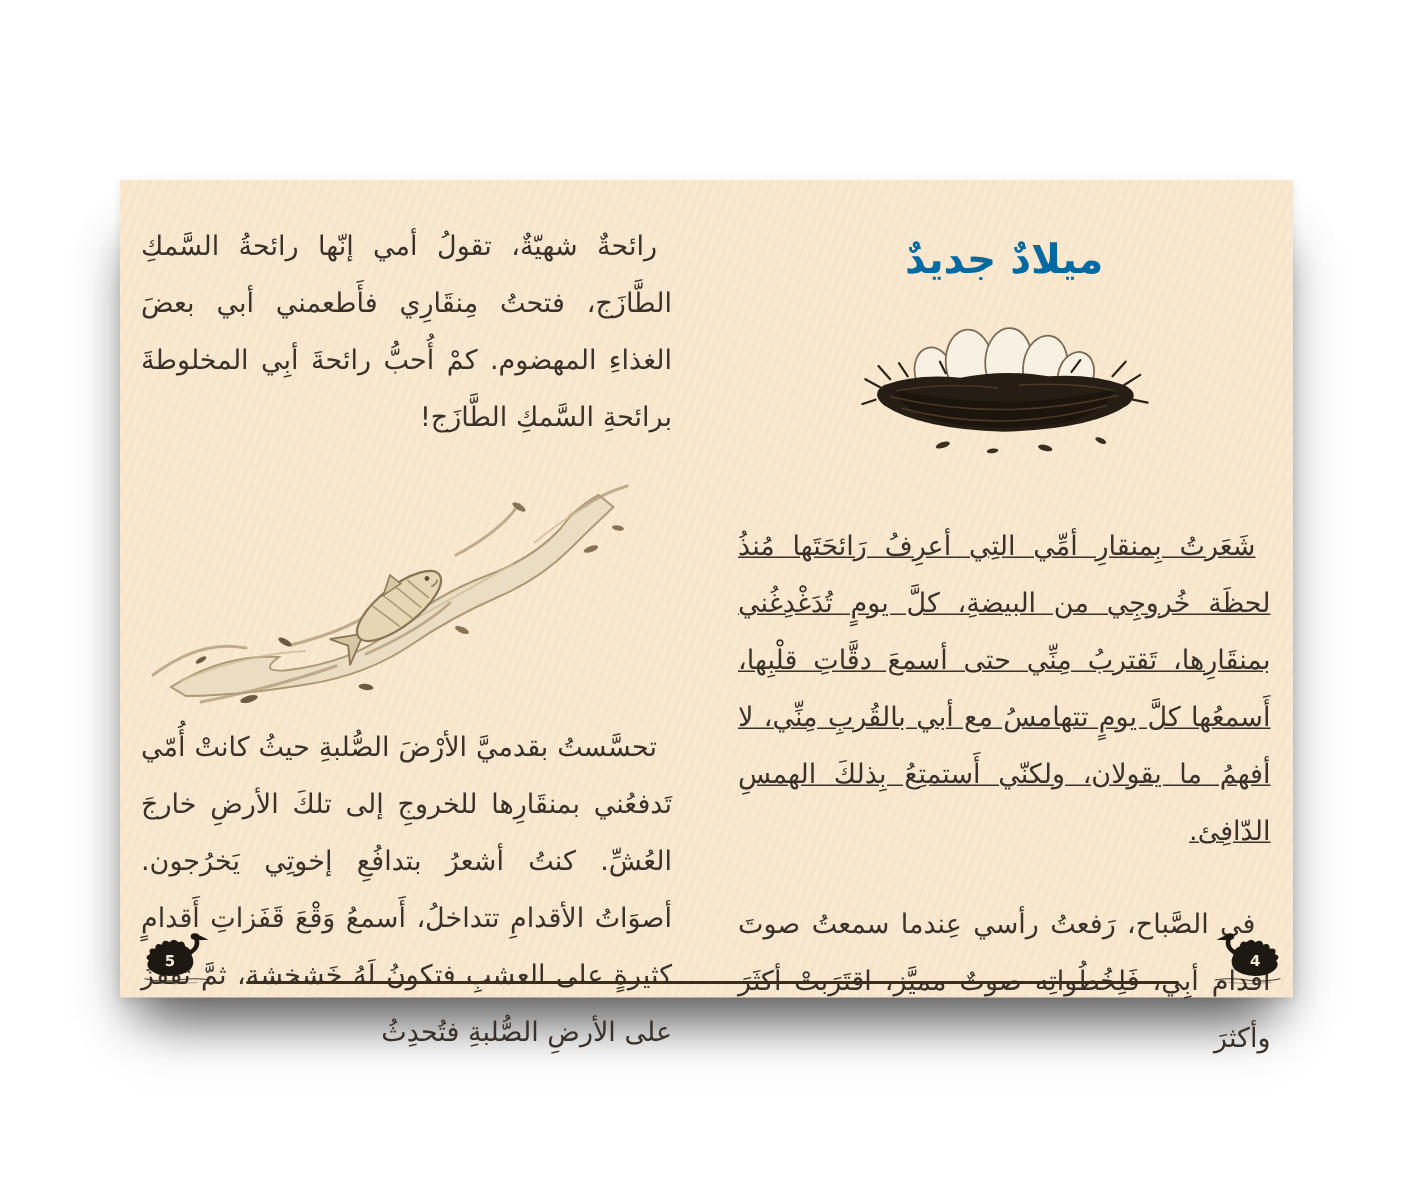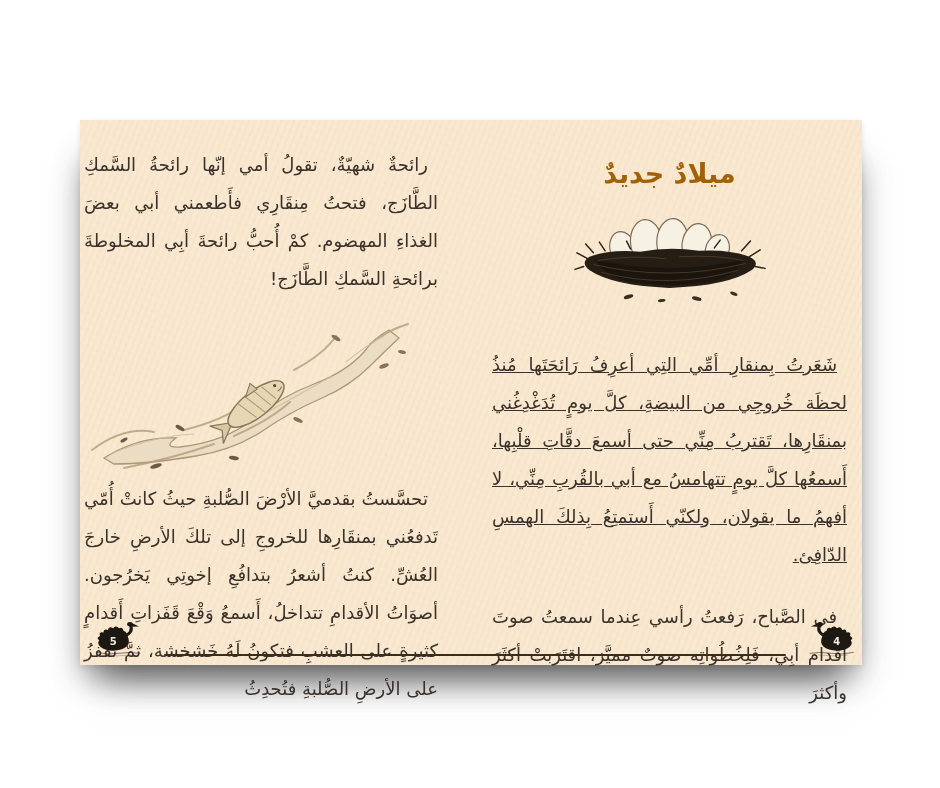--- a/index.html
+++ b/index.html
@@ -19,24 +19,24 @@
   }
   
   .book::before{
     content:"";position:absolute;inset:0;pointer-events:none;
     background:
       repeating-linear-gradient(112deg, rgba(150,105,60,.030) 0 2px, rgba(0,0,0,0) 2px 6px),
       repeating-linear-gradient(20deg, rgba(255,255,255,.045) 0 3px, rgba(0,0,0,0) 3px 8px);
   }
   .page-col{position:absolute;}
   .col-right{left:412px;top:34px;width:355px;}
-  .col-left{left:4px;top:26px;width:354px;}
+  .col-left{left:14px;top:26px;width:354px;}
   .chapter-title{
     direction:rtl;text-align:center;margin:0;
-    font-size:27px;font-weight:bold;color:#a16207;line-height:40px;
+    font-size:27px;font-weight:bold;color:#0369a1;line-height:40px;
   }
   .para{
     direction:rtl;text-align:justify;
     font-size:18px;line-height:38px;color:#39312a;
     text-indent:10px;margin:0;
   }
   .p4a{margin-top:40px;text-decoration:underline;}
   .p4b{margin-top:24px;}
   .p5b{margin-top:4px;}
   .nest-wrap{width:195px;height:100px;margin:12px auto 0 auto;}

